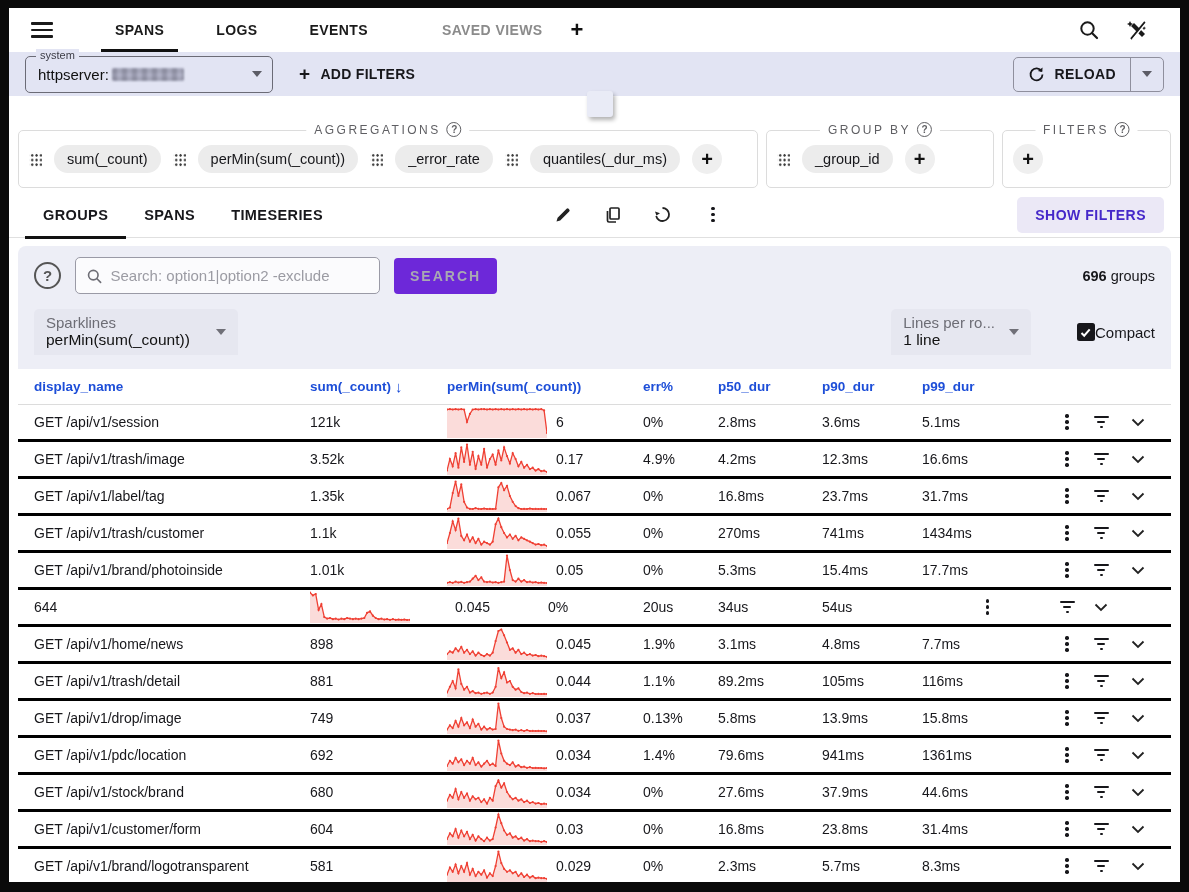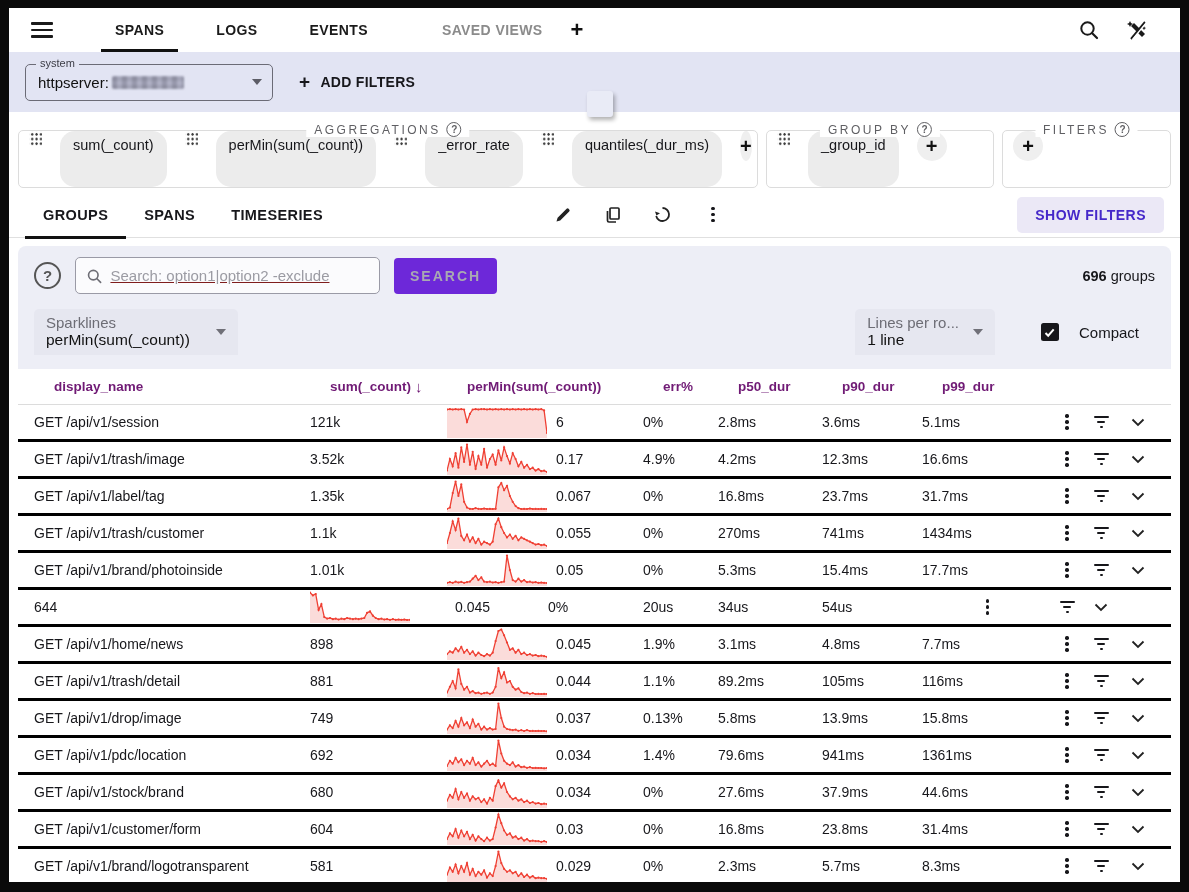--- a/index.html
+++ b/index.html
@@ -13,40 +13,40 @@
   .hamburger span { height:2.5px; background:#1a1a1a; border-radius:1px; }
   .nav-tab { font-size:14px; font-weight:bold; letter-spacing:.4px; color:#1a1a1a; padding:0 14px; height:44px; display:flex; align-items:center; position:relative; cursor:pointer; }
   .nav-tab.muted { color:#8b8b8b; margin-left:46px; }
   .nav-tab.active::after { content:""; position:absolute; left:0; right:0; bottom:0; height:3px; background:#111; }
   .nav-gap { width:24px; }
   .nav-plus { font-size:22px; font-weight:bold; color:#111; margin-left:14px; cursor:pointer; }
   .topnav .spacer { flex:1; }
   .icon-btn { width:34px; height:34px; display:flex; align-items:center; justify-content:center; cursor:pointer; }
 
   
-  .filterbar { height:60px; background:#e2e4f3; display:flex; align-items:center; padding:10px 16px; }
+  .filterbar { height:44px; background:#e2e4f3; display:flex; align-items:center; padding:10px 16px; }
   .sys-select { position:relative; width:248px; height:37px; border:1px solid #6b6b76; border-radius:5px; display:flex; align-items:center; padding:0 10px 0 12px; cursor:pointer; }
   .sys-label { position:absolute; top:-8px; left:10px; font-size:11px; color:#3c3c46; background:#e2e4f3; padding:0 4px; }
   .sys-value { font-size:15px; color:#111; display:flex; align-items:center; gap:1px; }
   .redacted { display:inline-block; width:72px; height:13px; margin-left:2px; border-radius:2px;
     background: repeating-linear-gradient(90deg,#b9bac6 0 5px,#d6d7e2 5px 10px), repeating-linear-gradient(0deg,#c2c3cf 0 4px,#d0d1dd 4px 8px);
     background-blend-mode:multiply; filter:blur(1.2px); }
   .sys-caret { margin-left:auto; }
   .caret-down { width:0; height:0; border-left:5px solid transparent; border-right:5px solid transparent; border-top:6px solid #5c5c66; }
   .addfilters { display:flex; align-items:center; gap:10px; margin-left:26px; font-size:14px; font-weight:bold; letter-spacing:.3px; color:#17171b; cursor:pointer; }
   .addfilters .plus { font-size:19px; font-weight:bold; }
   .filterbar .spacer { flex:1; }
   .reload-btn { display:flex; align-items:stretch; border:1px solid #8f8f9d; border-radius:5px; height:35px; overflow:hidden; cursor:pointer; }
   .reload-main { display:flex; align-items:center; gap:9px; padding:0 14px; font-size:14px; font-weight:bold; letter-spacing:.4px; color:#17171b; }
   .reload-caret { display:flex; align-items:center; padding:0 11px; border-left:1px solid #8f8f9d; }
   .drag-ghost { position:absolute; left:578px; top:83px; width:26px; height:26px; background:#e9ebf6; border-radius:3px; box-shadow:2px 3px 4px rgba(0,0,0,.3); z-index:5; }
 
   
   .qpanel { display:flex; gap:8px; padding:10px 9px 0 9px; }
-  .fieldset { position:relative; border:1px solid #dcdcdc; border-radius:5px; height:58px; margin-top:8px; display:flex; padding:0 10px; gap:18px; }
+  .fieldset { position:relative; border:1px solid #dcdcdc; border-radius:5px; height:58px; margin-top:24px; display:flex; align-items:center; padding:0 10px; gap:12px; }
   .fs-agg { width:740px; }
   .fs-gb { width:228px; }
   .fs-flt { flex:1; }
   .legend { position:absolute; top:-9px; left:50%; transform:translateX(-50%); background:#fff; padding:0 8px; font-size:12px; letter-spacing:2.5px; color:#5f5f63; display:flex; align-items:center; gap:6px; white-space:nowrap; }
   .help-circle { width:15px; height:15px; border:1.4px solid #5f5f63; border-radius:50%; font-size:10px; display:flex; align-items:center; justify-content:center; letter-spacing:0; font-weight:bold; }
   .drag-dots { width:13px; height:15px; background-image:radial-gradient(#3a3a3a 1.1px, transparent 1.3px); background-size:4.4px 4.7px; background-position:1px 1px; cursor:grab; flex:none; }
   .chip { background:#ececec; border-radius:15px; padding:6px 13px; font-size:14.5px; color:#17171b; white-space:nowrap; cursor:pointer; }
   .plus-circle { width:30px; height:30px; border-radius:50%; background:#efefef; color:#111; font-size:20px; font-weight:bold; display:flex; align-items:center; justify-content:center; cursor:pointer; }
 
   
@@ -56,46 +56,46 @@
   .tool-icons { display:flex; align-items:center; gap:26px; margin-left:210px; }
   .tool-icons .icon-btn { width:24px; height:24px; }
   .tabsrow .spacer { flex:1; }
   .show-filters { background:#ebe8f6; color:#4527c9; font-size:14px; font-weight:bold; letter-spacing:.5px; padding:10px 18px; border-radius:5px; border:none; cursor:pointer; font-family:inherit; }
 
   
   .panel { margin:8px 9px 0 9px; background:#edeef6; border-radius:8px; height:642px; overflow:hidden; }
   .search-row { display:flex; align-items:center; gap:14px; padding:11px 16px 7px 16px; }
   .help-big { width:27px; height:27px; border:2px solid #555; border-radius:50%; display:flex; align-items:center; justify-content:center; font-size:15px; font-weight:bold; color:#555; cursor:pointer; }
   .search-box { display:flex; align-items:center; gap:8px; width:305px; height:37px; background:#fbfbfd; border:1px solid #9a9aa6; border-radius:5px; padding:0 10px; }
-  .search-box input { border:none; outline:none; background:transparent; font-size:15px; color:#7f1d1d; width:100%; font-family:inherit;text-decoration:underline; }
+  .search-box input { border:none; outline:none; background:transparent; font-size:15px; color:#3b82f6; width:100%; font-family:inherit; }
   .search-box input::placeholder { color:#9b9ba3; }
   .search-btn { background:#6d28d9; color:#a9a9b2; border:none; font-size:14px; font-weight:bold; letter-spacing:2px; padding:10px 16px; border-radius:4px; cursor:default; font-family:inherit; }
   .search-row .spacer { flex:1; }
   .group-count { font-size:14.5px; color:#17171b; }
   .group-count b { font-weight:bold; }
 
   .controls-row { display:flex; align-items:center; padding:8px 16px 14px 16px; }
   .filled-select { background:#e6e7f0; border-radius:5px 5px 0 0; padding:5px 12px 6px 12px; display:flex; align-items:center; cursor:pointer; }
   .fsel-text { display:flex; flex-direction:column; }
   .fsel-label { font-size:15px; color:#6d6d75; }
   .fsel-value { font-size:15.5px; color:#111; }
   .filled-select .caret-down { margin-left:26px; border-top-color:#707078; }
   .controls-row .spacer { flex:1; }
   .lines-select { margin-right:46px; }
   .lines-select .caret-down { margin-left:14px; }
-  .compact { display:flex; align-items:center; gap:20px; cursor:pointer; margin-right:16px;justify-content:space-between; }
+  .compact { display:flex; align-items:center; gap:0; cursor:pointer; margin-right:0;justify-content:space-between; }
   .checkbox { width:18px; height:18px; background:#17171b; border-radius:2.5px; display:flex; align-items:center; justify-content:center; }
   .checkbox svg { display:block; }
   .compact-label { font-size:15px; color:#17171b; }
 
   
   .table { background:#fff; }
   .trow { display:grid; grid-template-columns:276px 137px 101px 95px 75px 104px 100px 131px 28px 40px 34px; align-items:center; padding:0 16px; height:37px; border-bottom:3px solid #000000; background:#fff; }
   .thead { height:36px; border-bottom:1px solid #dcdcdc; }
-  .th { font-size:13.5px; font-weight:bold; color:#701a75; white-space:nowrap;margin-left:20px; }
+  .th { font-size:13.5px; font-weight:bold; color:#1d4ed8; white-space:nowrap; }
   .th-count { display:flex; align-items:center; gap:4px; cursor:pointer; }
   .sort-arrow { font-size:15px; font-weight:bold; }
   .td { font-size:14px; color:#17171b; white-space:nowrap; overflow:hidden; }
   .spark-wrap { width:100px; height:33px; border-bottom:2px solid #d9d9de; position:relative; top:-1px; }
   .row-actions { display:flex; align-items:center; justify-content:center; cursor:pointer; }
   .kebab { display:flex; flex-direction:column; gap:2.6px; align-items:center; }
   .kebab i { width:3.4px; height:3.4px; border-radius:50%; background:#17171b; }
   .flt-icon { display:flex; flex-direction:column; gap:2.6px; align-items:center; }
   .flt-icon i { background:#17171b; height:2.2px; border-radius:1px; }
   .flt-icon i:nth-child(1){ width:15px; } .flt-icon i:nth-child(2){ width:8px; } .flt-icon i:nth-child(3){ width:3px; }
@@ -144,20 +144,32 @@
             <span>httpserver:</span>
             <span class="redacted"></span>
           </span>
       <span class="sys-caret caret-down"></span>
     </div>
     <div class="addfilters">
       <span class="plus">+</span>
       <span>ADD FILTERS</span>
     </div>
     <div class="spacer"></div>
+    <div class="reload-btn">
+      <div class="reload-main">
+        <svg width="17" height="17" viewBox="0 0 17 17">
+              <path d="M13.6 5.2 A6 6 0 1 0 14.5 8.5" fill="none" stroke="#17171b" stroke-width="1.8"></path>
+              <path d="M14.6 1.5 L14.2 6 L9.8 5 Z" fill="#17171b"></path>
+            </svg>
+        <span>RELOAD</span>
+      </div>
+      <div class="reload-caret">
+            <span class="caret-down"></span>
+          </div>
+    </div>
   </div>
   <div class="drag-ghost"></div>
 
   <div class="qpanel">
     <div class="fieldset fs-agg">
       <div class="legend">
             <span>AGGREGATIONS</span>
             <span class="help-circle">?</span>
           </div>
       <span class="drag-dots"></span>

